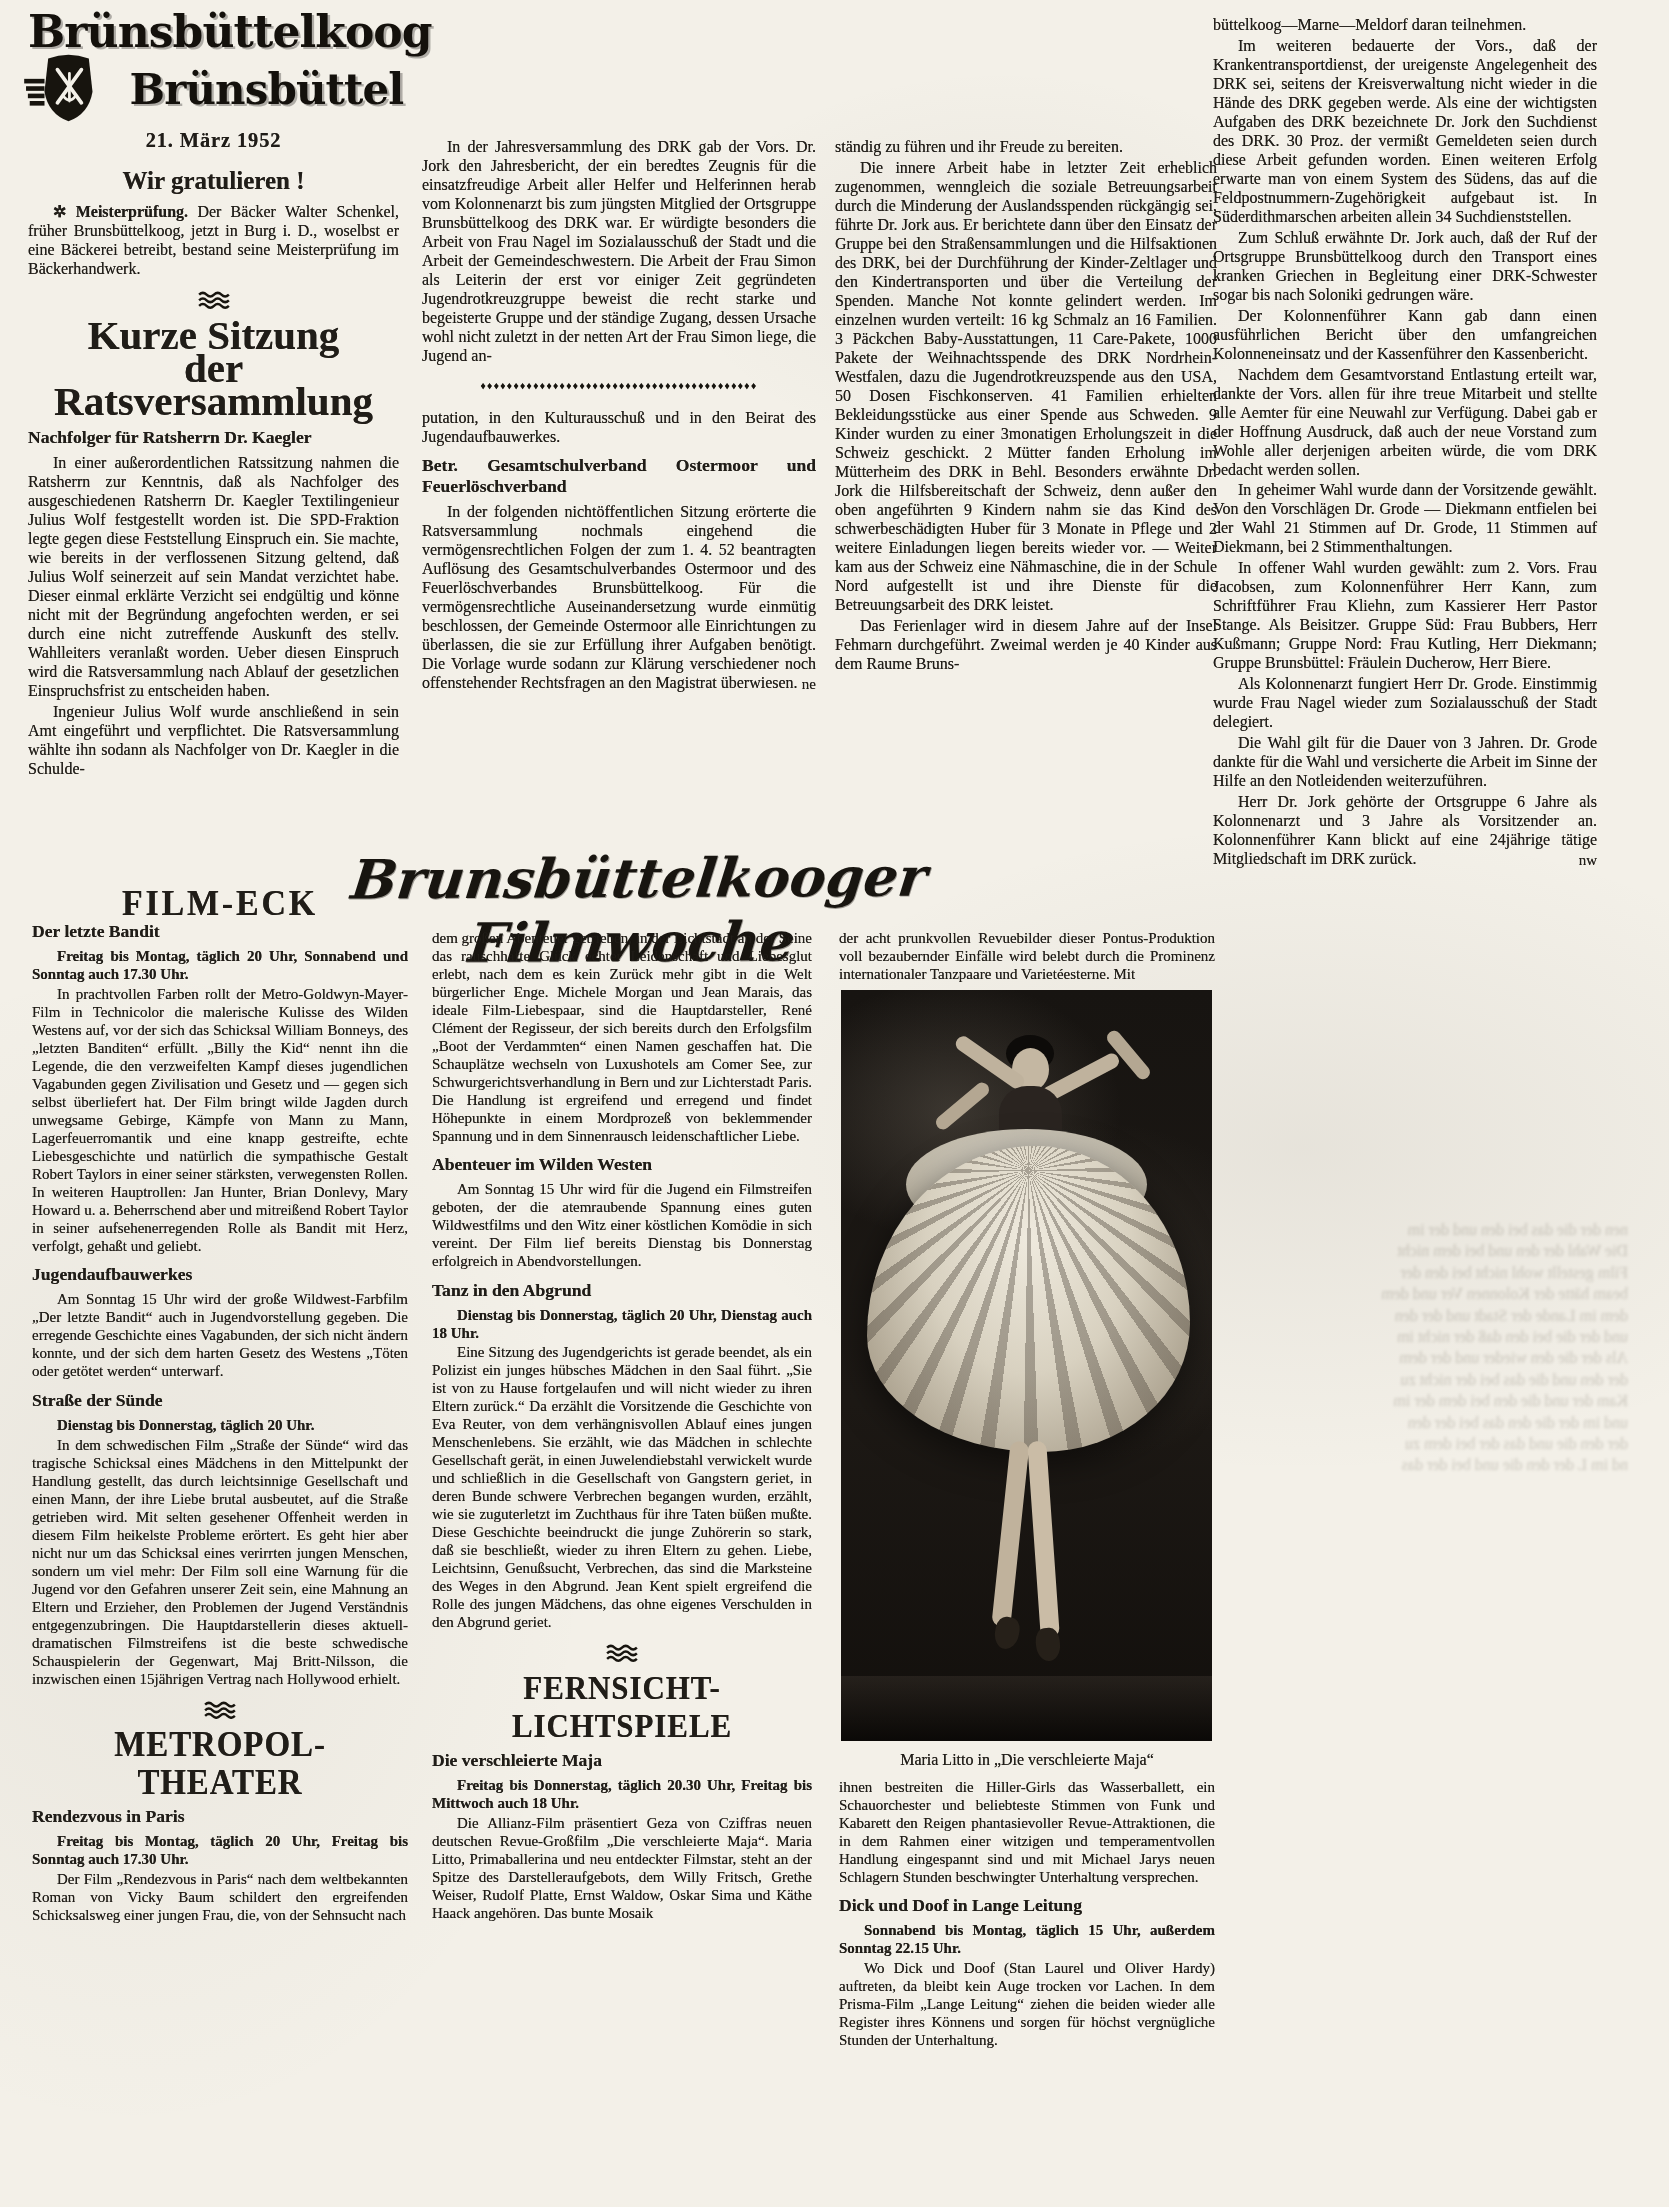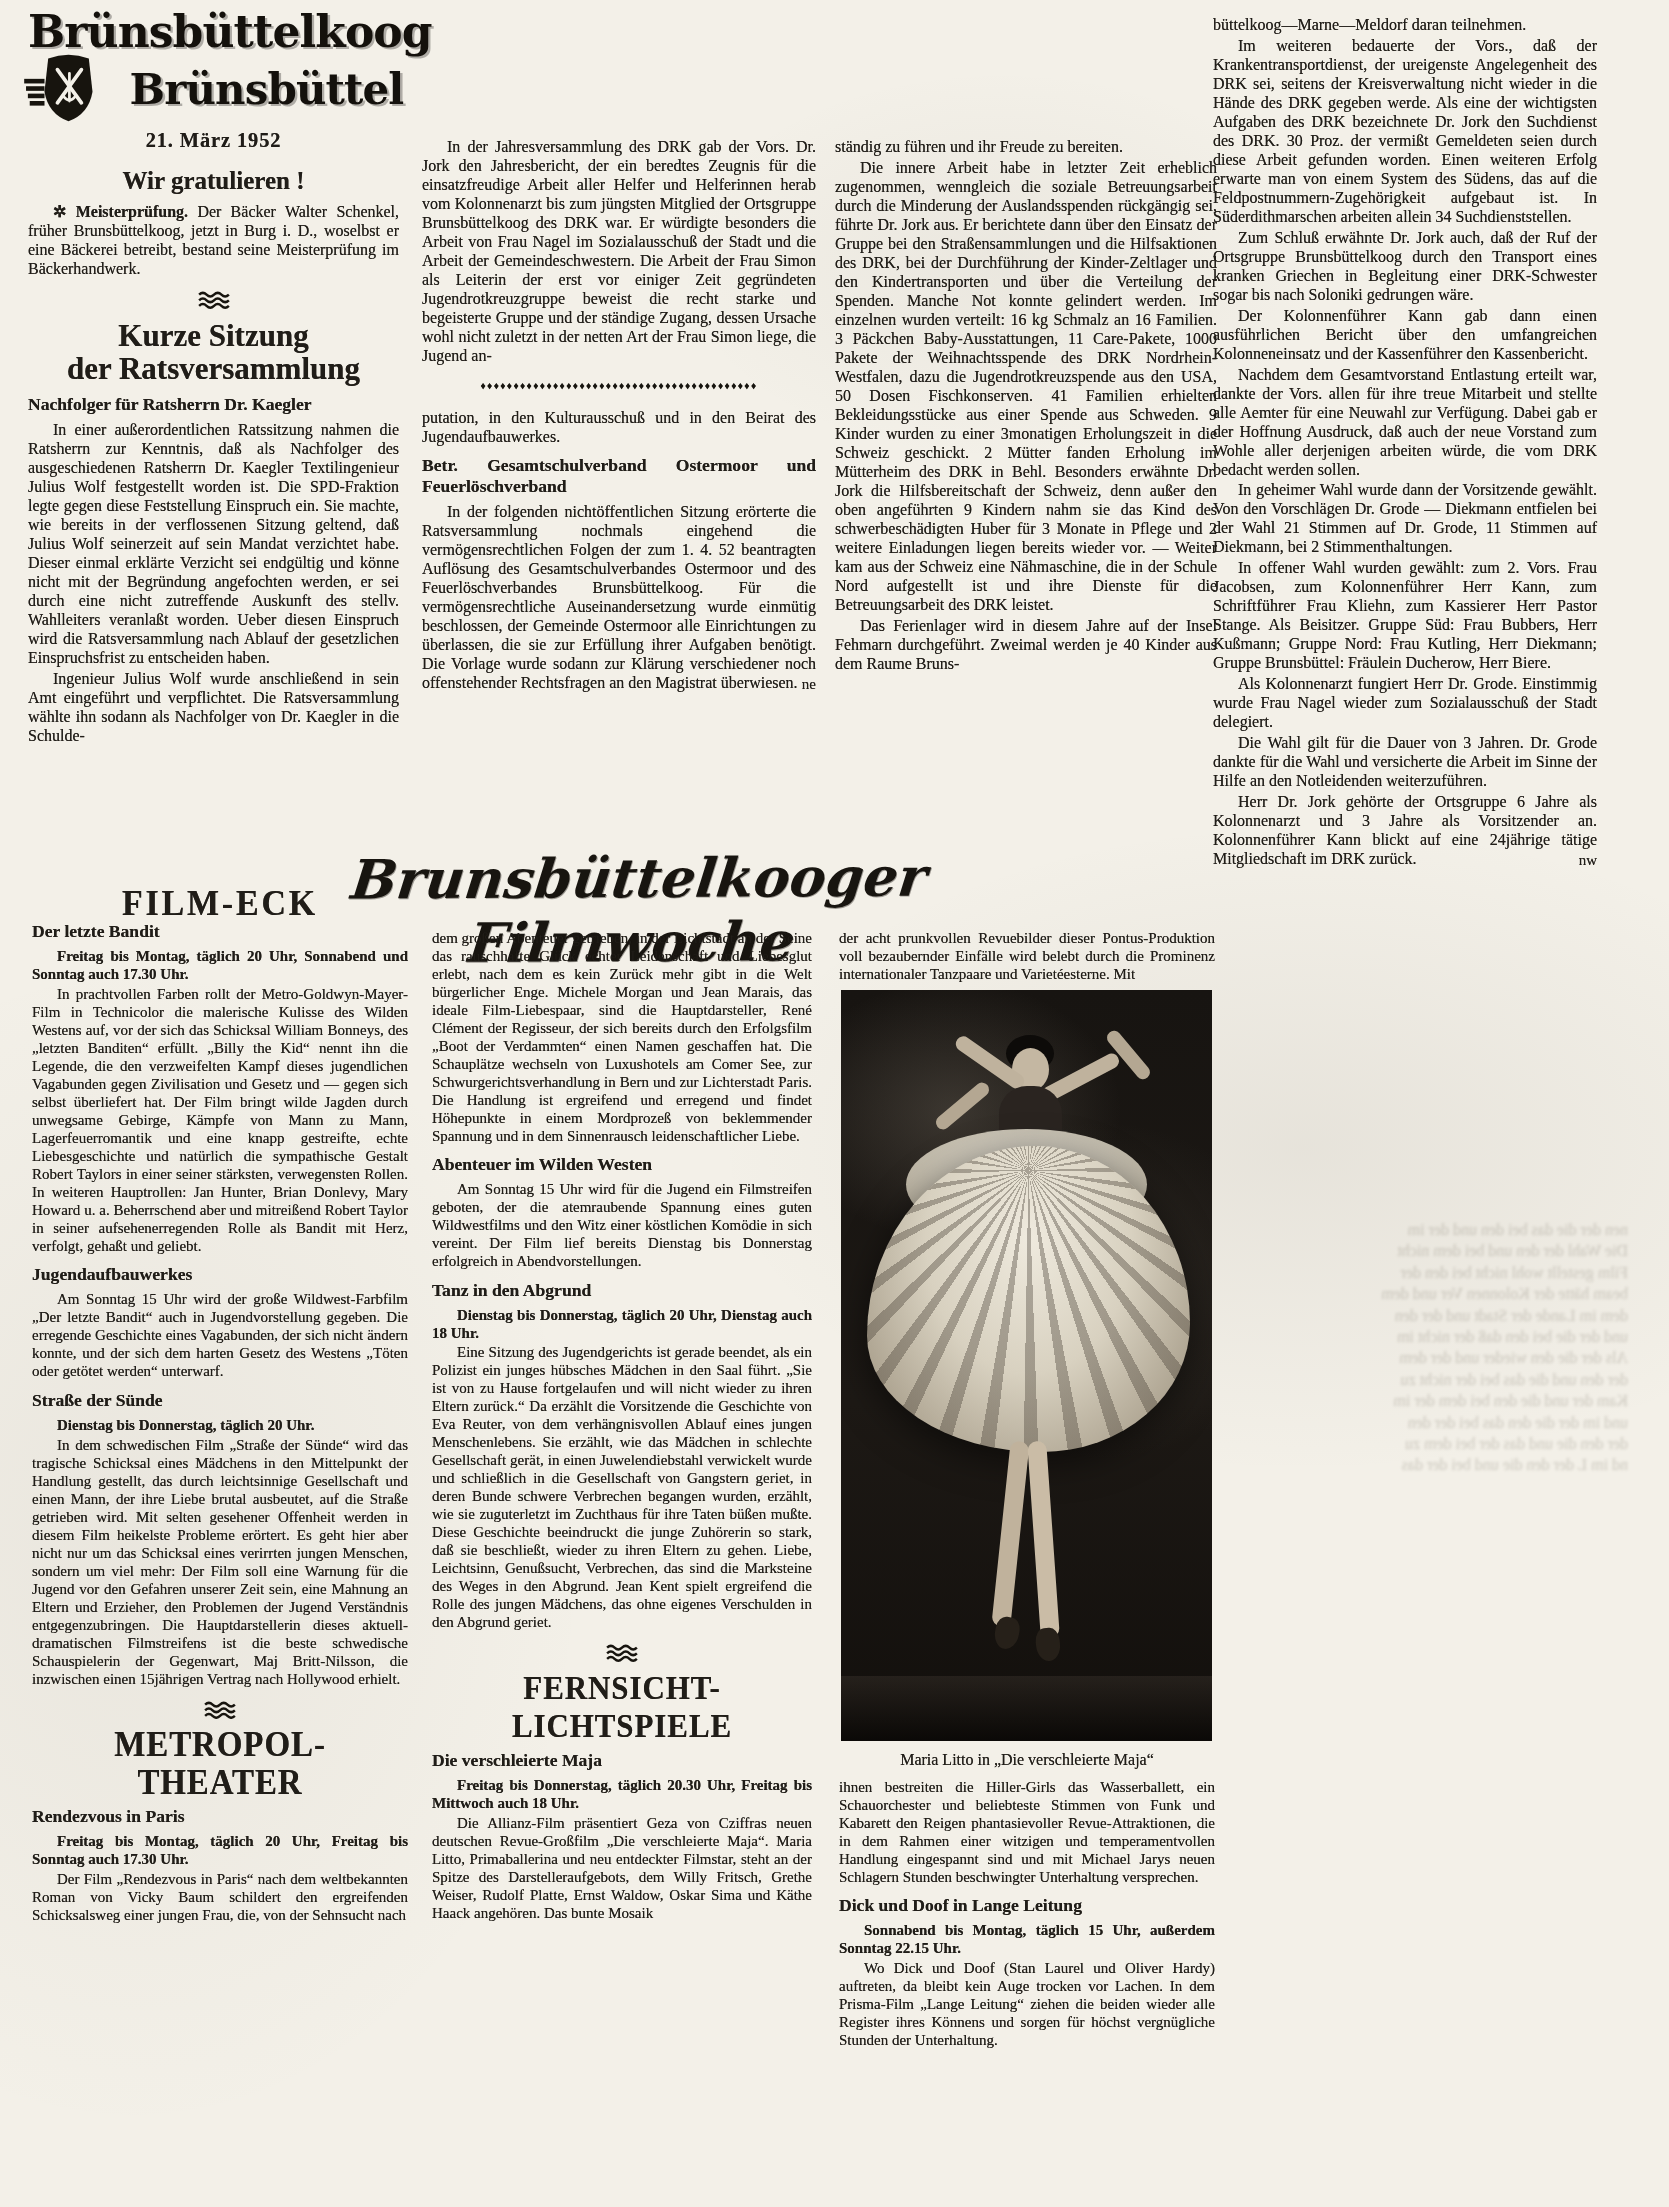--- a/index.html
+++ b/index.html
@@ -24,21 +24,21 @@
             letter-spacing:1.4px;margin:11px 0 13px 0;color:#17150f;}
   .wavy{display:block;margin:13px auto 9.3px auto;}
   
   .mh1{font-family:"DejaVu Serif",serif;font-weight:700;font-size:44px;line-height:46px;
        letter-spacing:-0.9px;text-align:center;color:#14110c;
        text-shadow:2.3px 2.3px 0 rgba(20,17,12,.30);}
   .mh2{display:flex;align-items:center;justify-content:center;gap:17px;margin-top:-1.9px;}
   .mh2 span{font-family:"DejaVu Serif",serif;font-weight:700;font-size:42px;color:#14110c;
        letter-spacing:-0.9px;text-shadow:2.3px 2.3px 0 rgba(20,17,12,.30);}
   .mh-date{text-align:center;font-weight:700;font-size:20.4px;margin-top:5.6px;letter-spacing:0.9px;}
-  .h-big{font-weight:700;text-align:center;font-size:31px;line-height:33px;text-indent:0;}
+  .h-big{font-weight:700;text-align:center;font-size:41px;line-height:33px;text-indent:0;}
   .h-med{font-weight:700;text-align:center;font-size:25px;line-height:28px;text-indent:0;margin:3.7px 0 7.4px;}
   
   .drk-head{position:absolute;left:399px;top:5.6px;width:826px;text-align:center;
             font-family:"Liberation Sans",sans-serif;}
   .drk-h1{font-weight:700;font-size:53px;line-height:52px;letter-spacing:0.9px;color:#17140f;
           transform:scaleY(1.05);}
   .drk-sub{font-weight:700;font-size:24px;margin-top:9.3px;letter-spacing:0.5px;color:#1b1813;}
   
   .fw-head{position:absolute;left:320px;top:846px;width:631px;text-align:center;
            font-family:"DejaVu Serif",serif;font-style:italic;font-weight:700;

